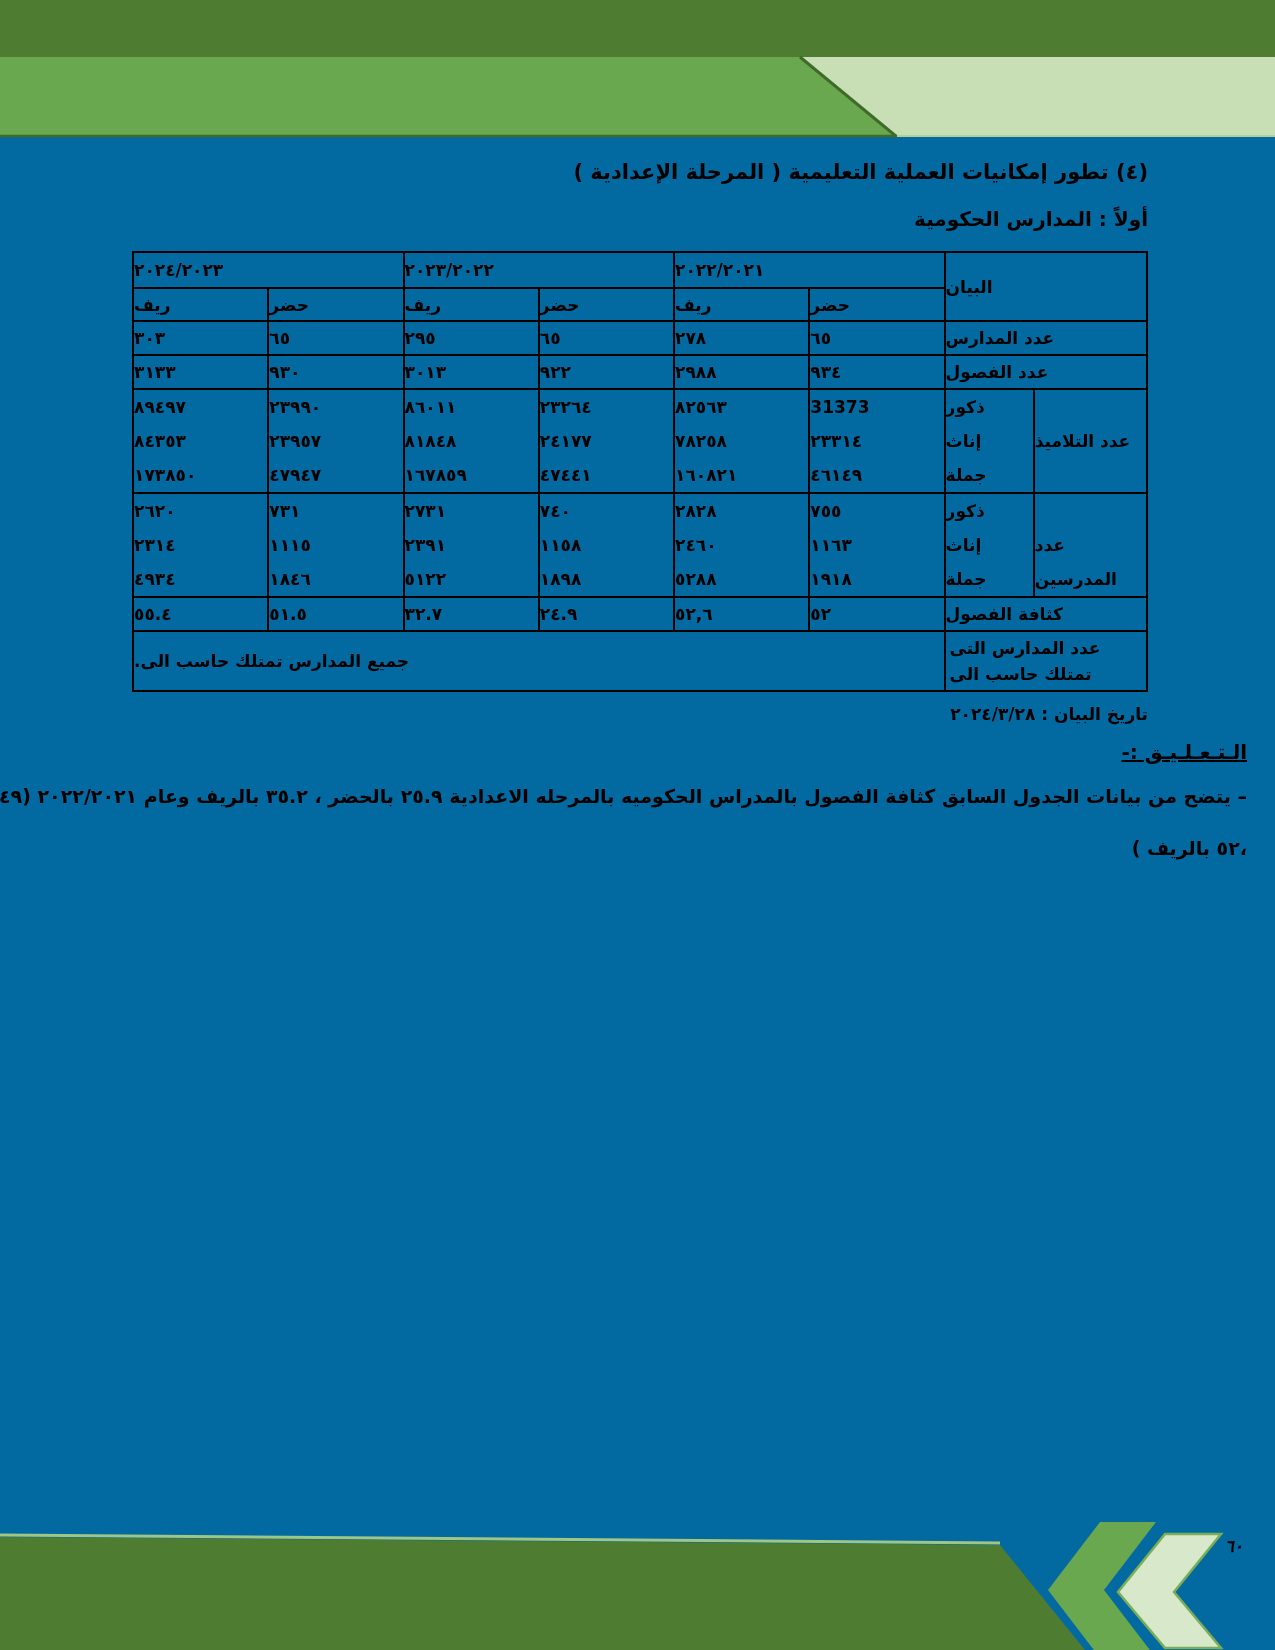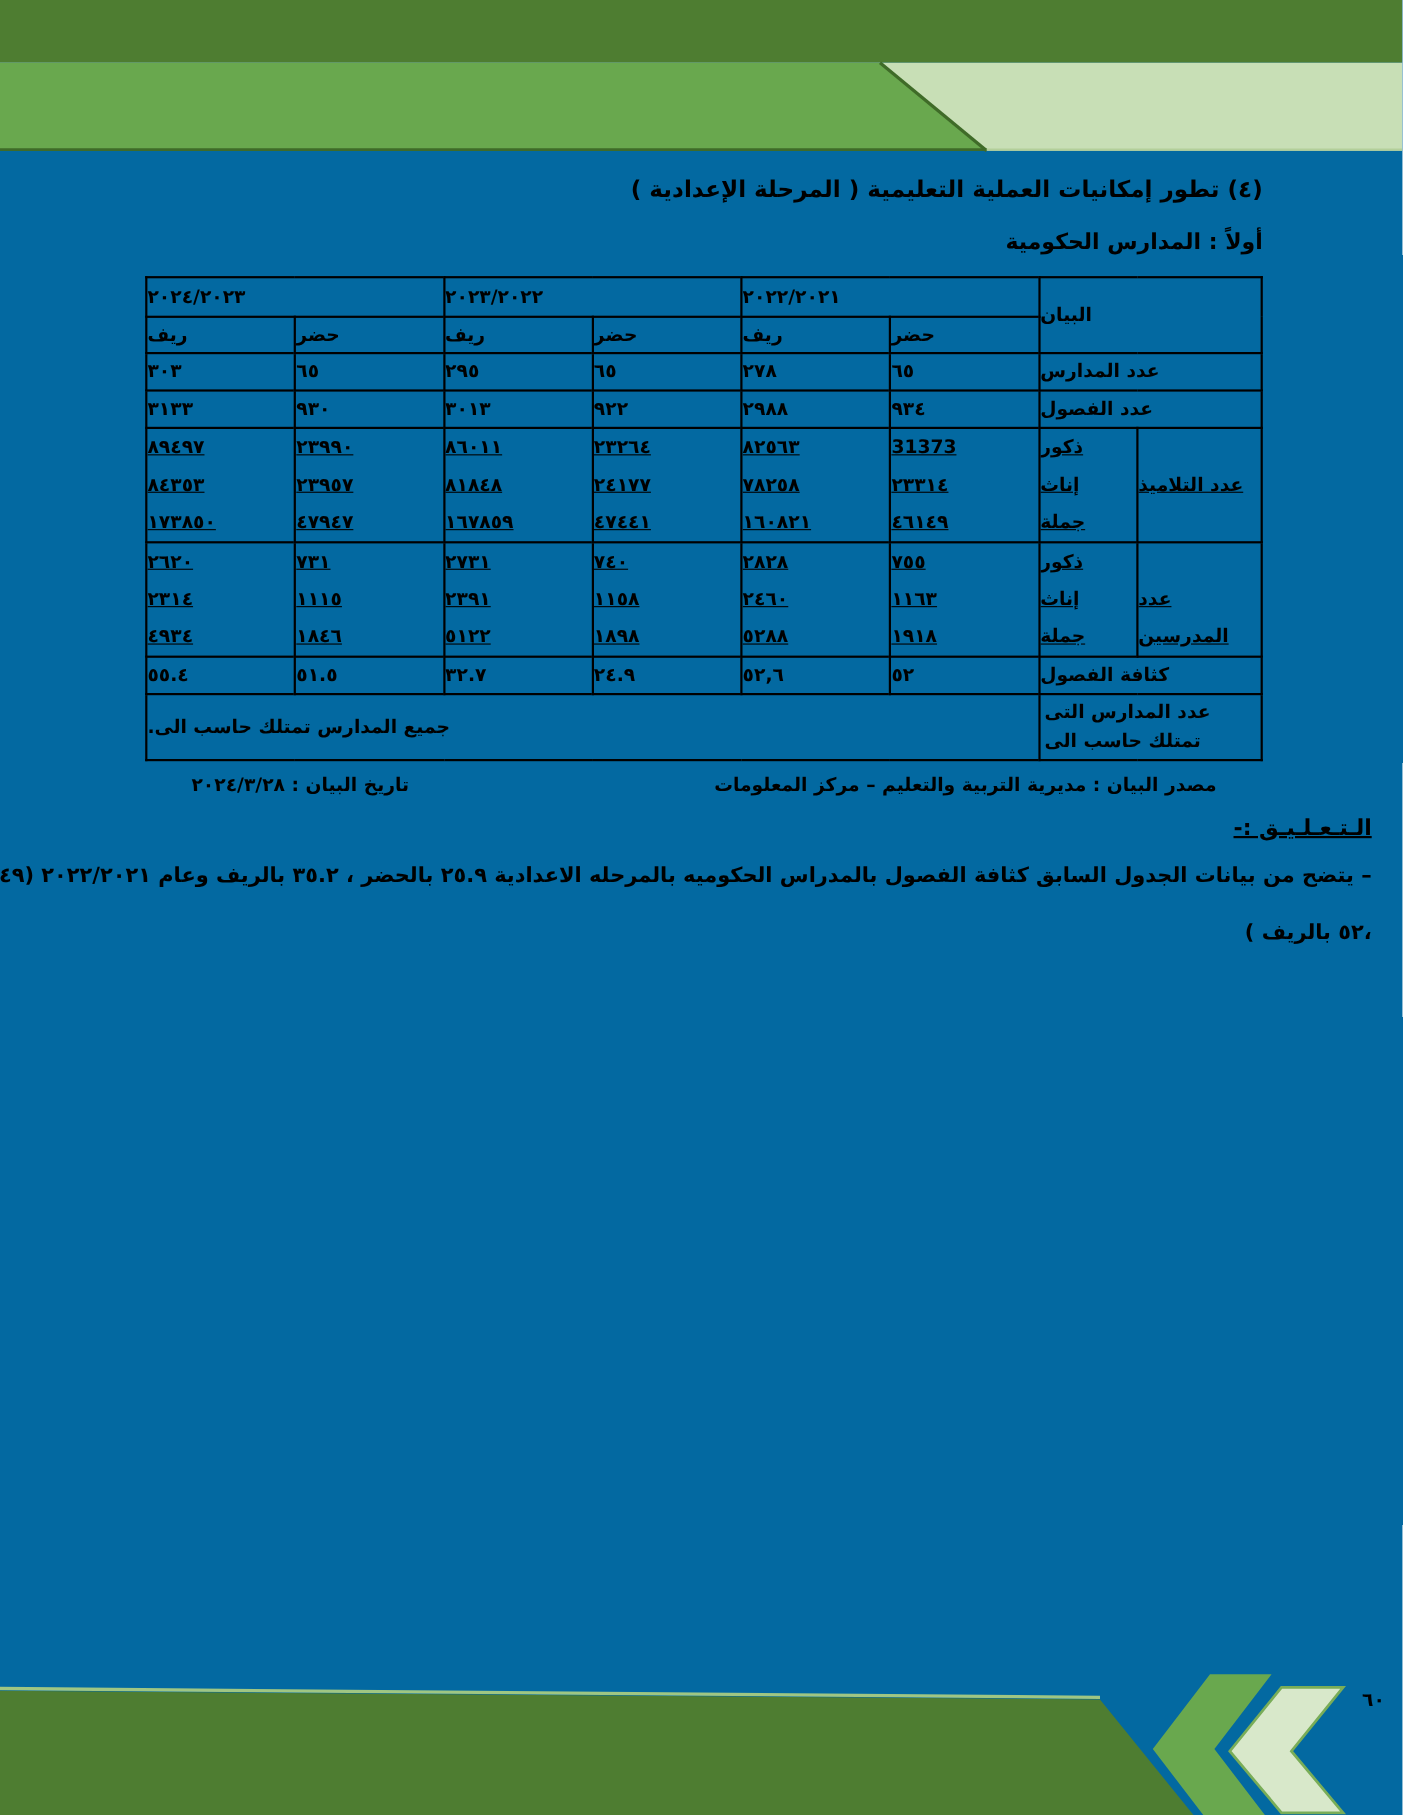--- a/index.html
+++ b/index.html
@@ -14,32 +14,32 @@
   table.data{border-collapse:collapse;table-layout:fixed;direction:rtl;width:1016px;
              text-align:left;font-weight:bold;}
   table.data th,table.data td{border:2px solid #000;padding:0;font-size:17px;font-weight:bold;
              vertical-align:middle;overflow:hidden;}
   tr.r-year{height:36px;}
   tr.r-sub{height:33px;}
   tr.r-simple{height:34px;}
   tr.r-comp{height:60px;}
   td.caption-cell{vertical-align:top;padding-top:7px;}
   td.group-label{vertical-align:top;}
-  .ln{height:34px;line-height:34px;text-decoration:underline;}
+  .ln{height:34px;line-height:34px;}
   .comp-label{line-height:26px;padding:2px 4px;}
   .src-line{top:704px;right:127px;width:1016px;display:flex;justify-content:space-between;
             direction:rtl;font-size:17px;padding:0;box-sizing:border-box;}
   .src-line .src{margin-right:42px;}
   .src-line .date{margin-left:42px;}
   .comment-heading{top:740px;right:28px;font-size:20px;direction:rtl;text-decoration:underline;
                    white-space:nowrap;}
   .comment-block{top:770px;right:28px;left:30px;direction:rtl;text-align:right;font-size:19px;
                  line-height:52px;}
   .comment-block div{white-space:nowrap;}
-  .page-number{top:1536px;right:16px;font-size:17px;}
+  .page-number{top:1536px;right:32px;font-size:17px;font-style:italic;}
 </style>
 </head>
 <body>
 
 <div class="page">
 
   <svg class="abs" style="top:0;left:0;" width="1275" height="140" viewBox="0 0 1275 140">
     <rect x="0" y="0" width="1275" height="57" fill="#4e7d31"></rect>
     <rect x="0" y="57" width="1275" height="80" fill="#c8dfb6"></rect>
     <polygon points="0,57 800,57 897,137 0,137" fill="#69a84e"></polygon>
@@ -195,21 +195,20 @@
           <td colspan="2">
             <div class="comp-label">عدد المدارس التى تمتلك حاسب الى</div>
           </td>
           <td colspan="6">جميع المدارس تمتلك حاسب الى.</td>
         </tr>
       </tbody>
     </table>
   </div>
 
   <div class="abs src-line">
-    <span class="src rtl">مصدر البيان : مديرية التربية والتعليم – مركز المعلومات</span>
     <span class="date rtl">تاريخ البيان : ٢٠٢٤/٣/٢٨</span>
   </div>
 
   <div class="abs comment-heading">الـتـعـلـيـق :-</div>
   <div class="abs comment-block">
     <div>– يتضح من بيانات الجدول السابق كثافة الفصول بالمدراس الحكوميه بالمرحله الاعدادية ٢٥.٩ بالحضر ، ٣٥.٢ بالريف وعام ٢٠٢٢/٢٠٢١ (٤٩ بالحضر</div>
     <div>،٥٢ بالريف )</div>
   </div>
 
   <svg class="abs" style="top:1490px;left:0;" width="1275" height="160" viewBox="0 0 1275 160">

